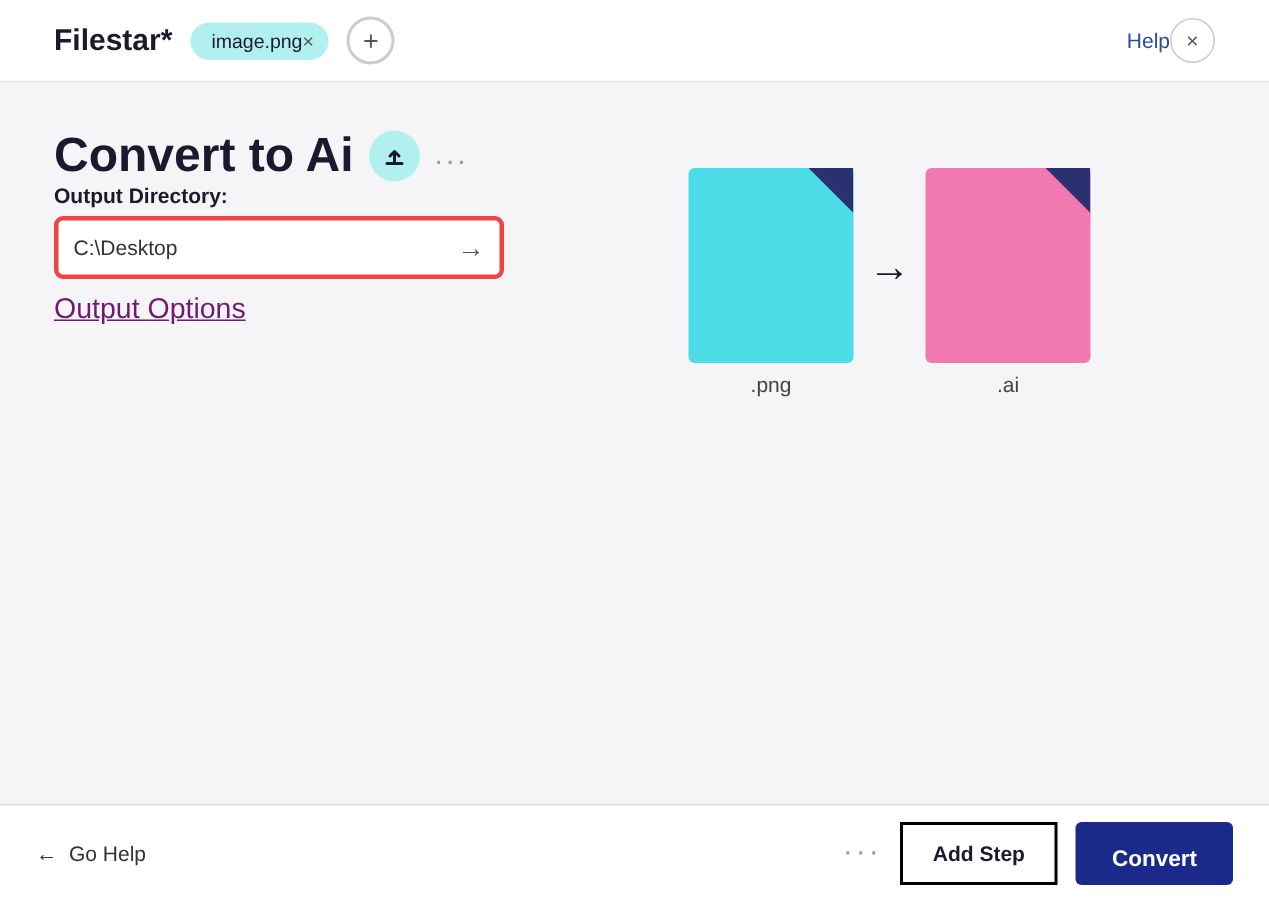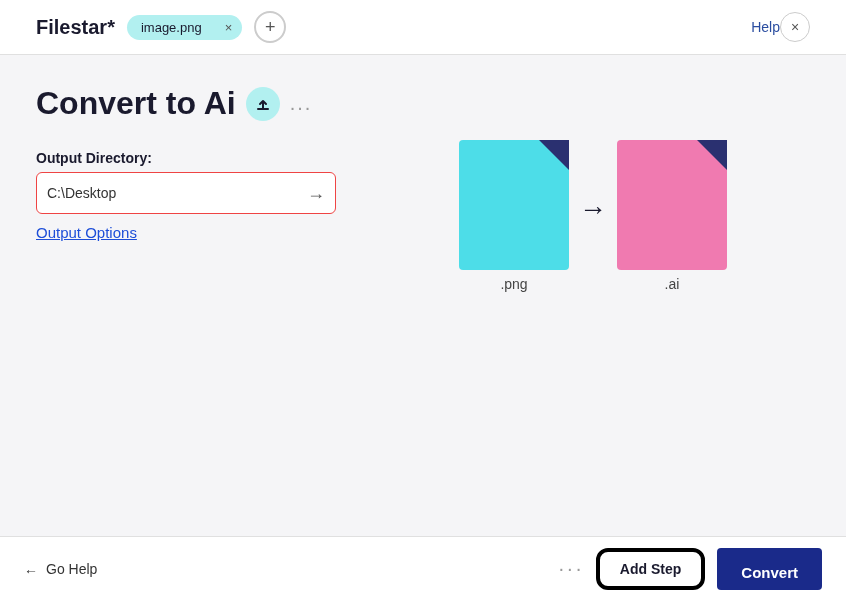--- a/index.html
+++ b/index.html
@@ -33,21 +33,21 @@
       font-size: 20px;
       font-weight: 700;
       color: #1a1a2e;
     }
     .file-chip {
       background: #b2f0f0;
       border-radius: 20px;
       padding: 5px 10px 5px 14px;
       display: flex;
       align-items: center;
-      gap: 23px;
+      gap: 0;
       font-size: 13px;
       color: #1a1a2e;
     }
     .chip-close {
       cursor: pointer;
       font-size: 13px;
       color: #555;
       line-height: 1;
     }
     .add-tab-btn {
@@ -92,21 +92,20 @@
     .main {
       flex: 1;
       padding: 30px 36px;
       background: #f5f5f7;
       overflow: hidden;
     }
     .page-heading-row {
       display: flex;
       align-items: center;
       gap: 10px;
-      margin-bottom: 28px;
     }
     .page-title {
       font-size: 32px;
       font-weight: 700;
       color: #1a1a2e;
     }
     .upload-badge {
       background: #b2f0f0;
       border-radius: 20px;
       width: 34px;
@@ -138,21 +137,21 @@
     }
     .output-label {
       font-size: 14px;
       font-weight: 600;
       color: #1a1a2e;
       margin-bottom: 6px;
     }
     .directory-input-row {
       display: flex;
       align-items: center;
-      border: 1px solid #ef4444;
+      border: 3px solid #ef4444;
       border-radius: 6px;
       background: #fff;
       padding: 4px 10px;
       height: 42px;
       gap: 8px;
     }
     .directory-input {
       flex: 1;
       border: none;
       outline: none;
@@ -161,22 +160,22 @@
       background: transparent;
     }
     .directory-arrow {
       color: #555;
       font-size: 18px;
       cursor: pointer;
     }
     .output-options-link {
       display: inline-block;
       margin-top: 10px;
-      font-size: 15px;
-      color: #1d4ed8;
+      font-size: 19px;
+      color: #701a75;
       text-decoration: underline;
       cursor: pointer;
     }
 
     
     .file-illustration {
       flex: 1;
       display: flex;
       align-items: center;
       justify-content: center;
@@ -268,22 +267,22 @@
       background: transparent;
       border: none;
       font-size: 20px;
       color: #999;
       cursor: pointer;
       letter-spacing: 2px;
     }
     .add-step-btn {
       height: 42px;
       padding: 0 20px;
-      border: 4px solid #000000;
-      border-radius: 12px;
+      border: 2px solid #000000;
+      border-radius: 0;
       background: #fff;
       font-size: 14px;
       font-weight: 600;
       color: #1a1a2e;
       cursor: pointer;
     }
     .convert-btn {
       height: 42px;
       padding: 16px 24px;
       border: none;

